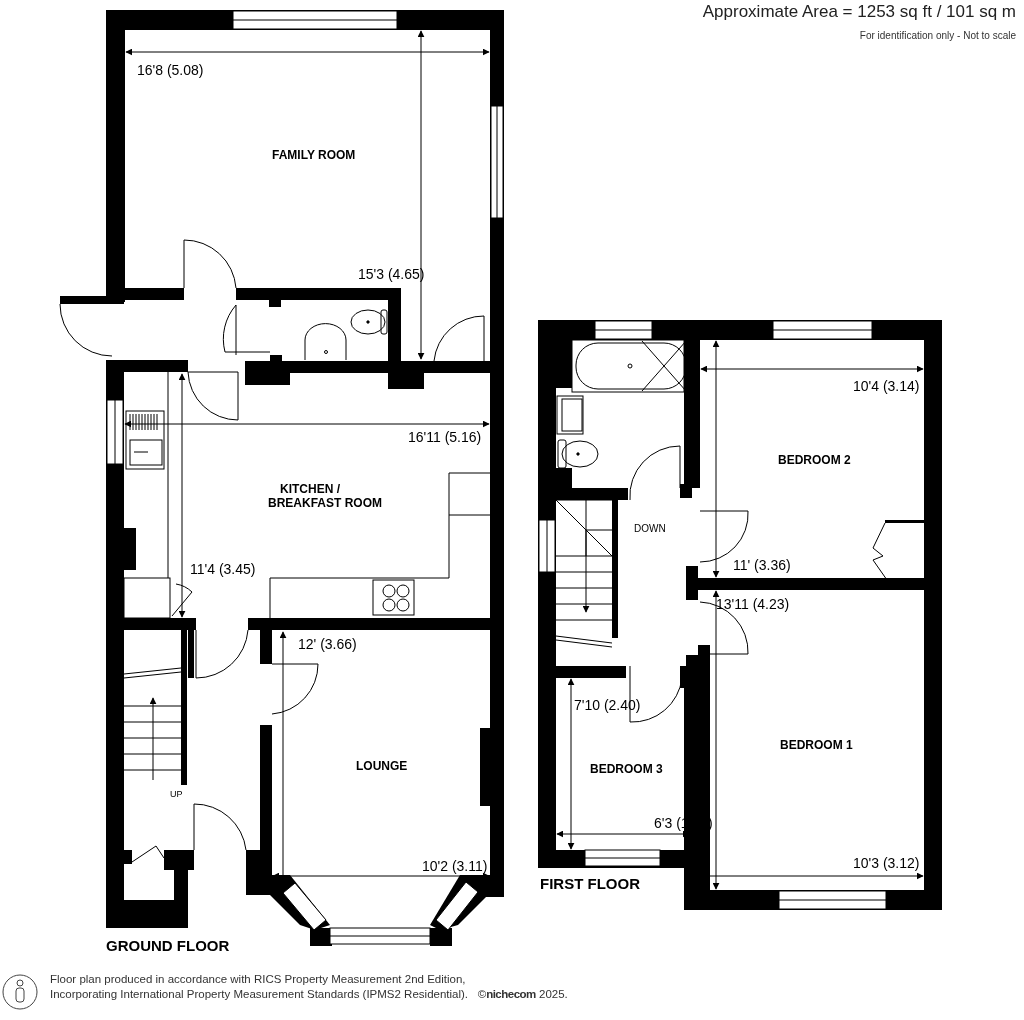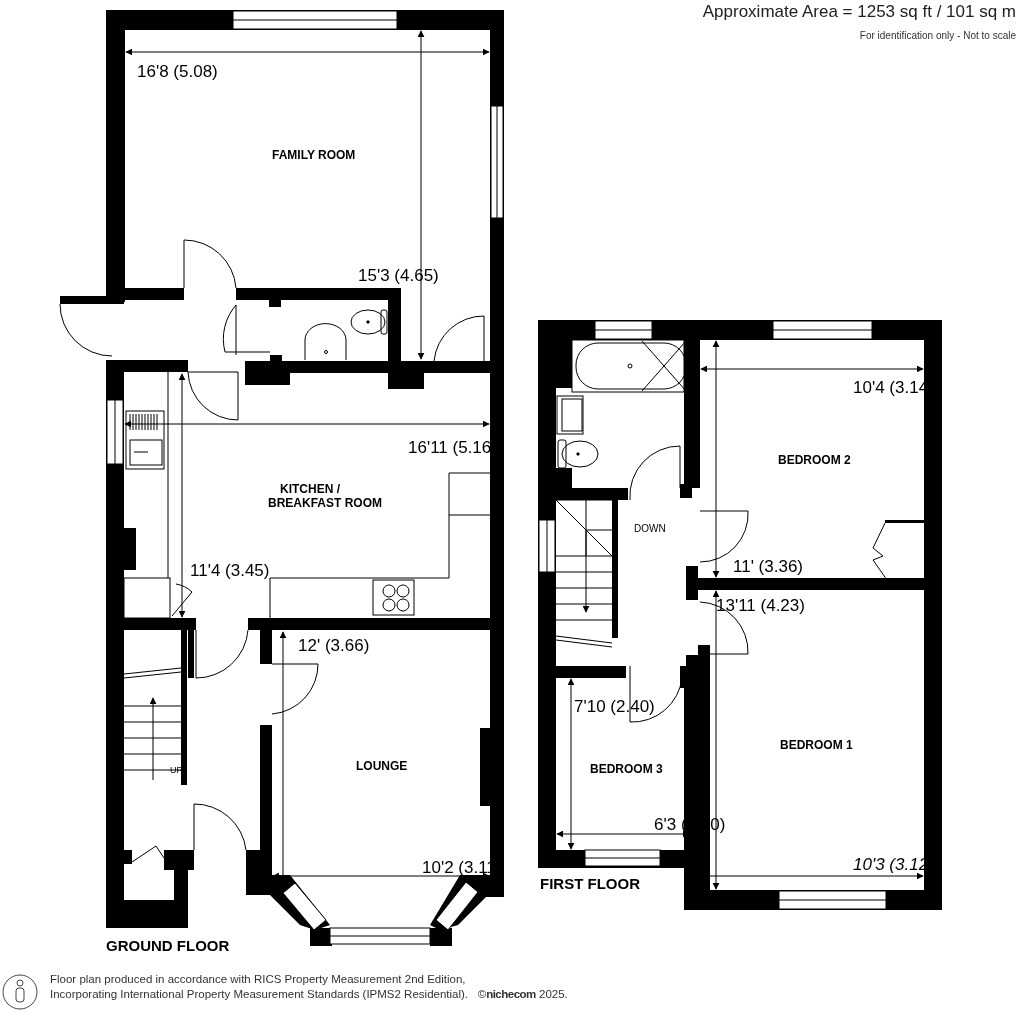--- a/index.html
+++ b/index.html
@@ -2,21 +2,21 @@
 <html><head>
 <meta charset="utf-8">
 <style>
   html, body { margin:0; padding:0; background:#ffffff; }
   body { width:1024px; height:1020px; position:relative; overflow:hidden; font-family:"Liberation Sans", sans-serif; color:#000; }
   .abs { position:absolute; }
   #plan { position:absolute; left:0; top:0; }
   .hdr-area { right:8px; top:2px; font-size:17px; color:#222; white-space:nowrap; }
   .hdr-note { right:8px; top:30px; font-size:10px; color:#333; white-space:nowrap; }
   .room-label { font-weight:bold; font-size:12px; text-align:center; white-space:nowrap; }
-  .dim { font-size:17px; white-space:nowrap; }
+  .dim { font-size:14px; white-space:nowrap; }
   .floor-label { font-weight:bold; font-size:15px; white-space:nowrap; }
   .small { font-size:9px; white-space:nowrap; }
   .footer { left:50px; top:972px; font-size:11.5px; line-height:15px; color:#333; }
   .footer div { white-space:nowrap; }
   .brand { font-weight:bold; letter-spacing:-0.5px; }
 </style>
 </head>
 <body>
 
 <svg id="plan" width="1024" height="1020" viewBox="0 0 1024 1020" xmlns="http://www.w3.org/2000/svg">
@@ -247,37 +247,37 @@
 
 <div class="abs hdr-area">Approximate Area = 1253 sq ft / 101 sq m</div>
 <div class="abs hdr-note">For identification only - Not to scale</div>
 
 <div class="abs room-label" style="left:272px;top:148px;">FAMILY ROOM</div>
 <div class="abs dim" style="left:137px;top:62px;">16'8 (5.08)</div>
 <div class="abs dim" style="left:358px;top:266px;">15'3 (4.65)</div>
 
 <div class="abs room-label" style="left:280px;top:482px;">KITCHEN /</div>
 <div class="abs room-label" style="left:252px;top:496px;padding-left:16px;">BREAKFAST ROOM</div>
-<div class="abs dim" style="left:408px;top:429px;margin-top:9px;">16'11 (5.16)</div>
+<div class="abs dim" style="left:408px;top:429px;">16'11 (5.16)</div>
 <div class="abs dim" style="left:190px;top:561px;">11'4 (3.45)</div>
 
 <div class="abs room-label" style="left:356px;top:759px;">LOUNGE</div>
 <div class="abs dim" style="left:298px;top:636px;">12' (3.66)</div>
 <div class="abs dim" style="left:422px;top:858px;">10'2 (3.11)</div>
 
-<div class="abs small" style="left:146px;top:765px;padding-left:24px;">UP</div>
+<div class="abs small" style="left:146px;top:789px;padding-left:24px;">UP</div>
 <div class="abs floor-label" style="left:106px;top:937px;">GROUND FLOOR</div>
 
 <div class="abs room-label" style="left:778px;top:453px;">BEDROOM 2</div>
 <div class="abs dim" style="left:853px;top:378px;">10'4 (3.14)</div>
 <div class="abs dim" style="left:733px;top:557px;">11' (3.36)</div>
 
 <div class="abs room-label" style="left:780px;top:738px;">BEDROOM 1</div>
 <div class="abs dim" style="left:716px;top:596px;">13'11 (4.23)</div>
-<div class="abs dim" style="left:853px;top:855px;font-style:italic;">10'3 (3.12)</div>
+<div class="abs dim" style="left:853px;top:855px;">10'3 (3.12)</div>
 
 <div class="abs room-label" style="left:590px;top:762px;">BEDROOM 3</div>
 <div class="abs dim" style="left:574px;top:697px;">7'10 (2.40)</div>
 <div class="abs dim" style="left:654px;top:815px;">6'3 (1.90)</div>
 
 <div class="abs small" style="left:634px;top:523px;font-size:10px;">DOWN</div>
 <div class="abs floor-label" style="left:540px;top:875px;">FIRST FLOOR</div>
 
 <div class="abs footer">
   <div>Floor plan produced in accordance with RICS Property Measurement 2nd Edition,</div>

